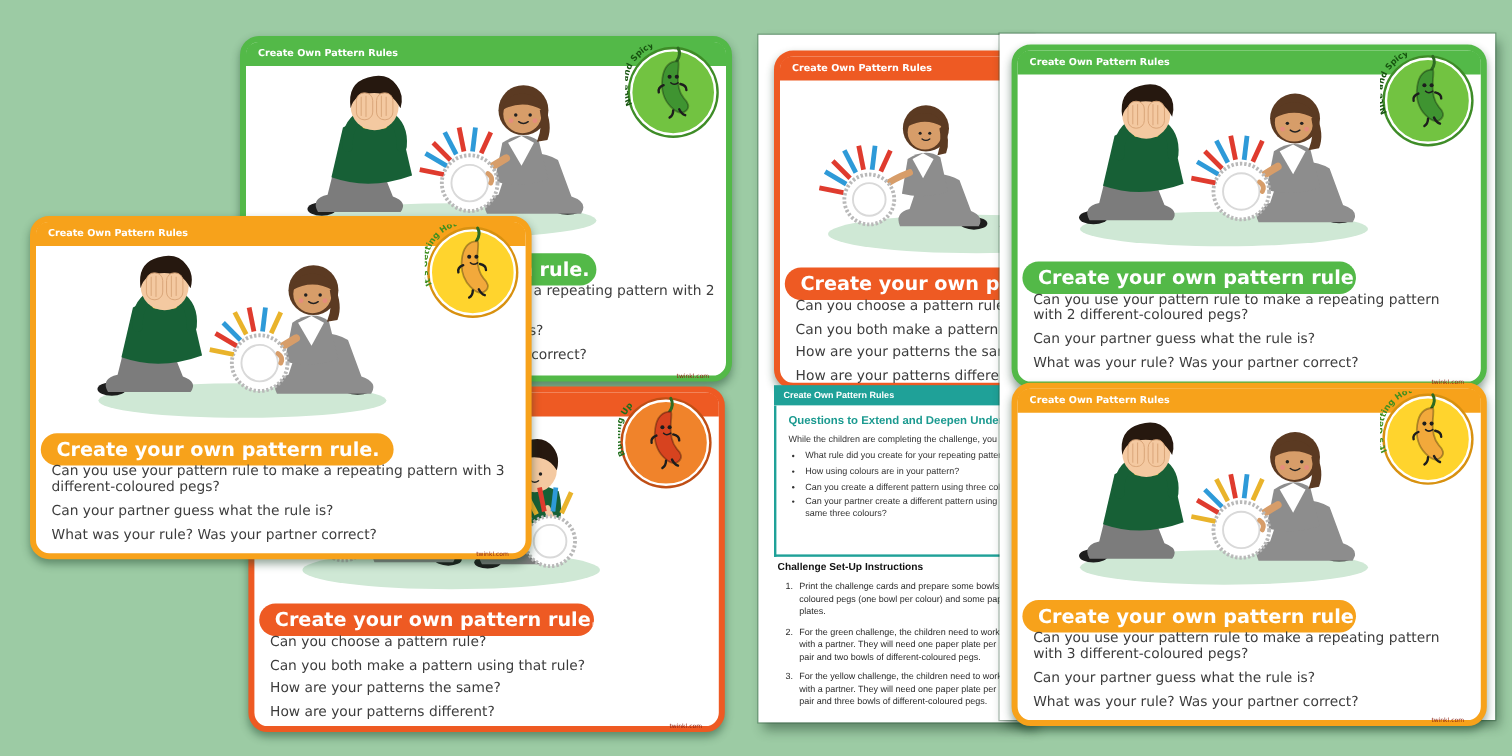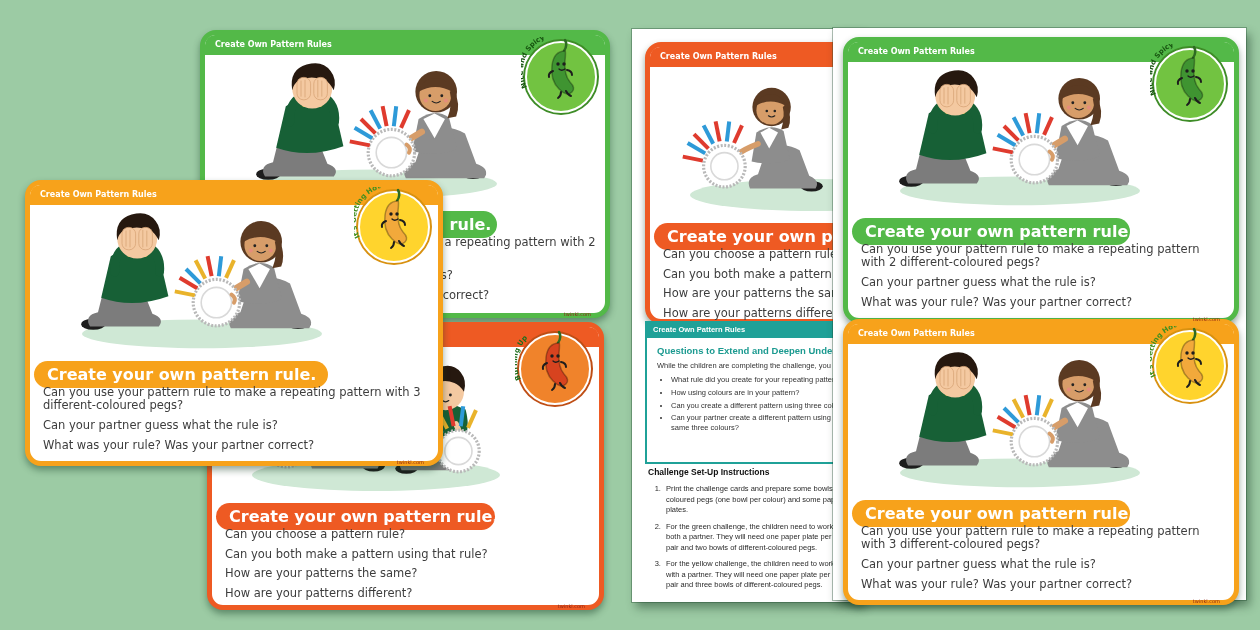--- a/index.html
+++ b/index.html
@@ -272,21 +272,21 @@
         <li>How using colours are in your pattern?</li>
         <li>Can you create a different pattern using three colours?</li>
         <li>Can your partner create a different pattern using the same three colours?</li>
       </ul>
     </div>
 
     <div class="setup plain">
       <p class="setup-title">Challenge Set-Up Instructions</p>
       <ol>
         <li>Print the challenge cards and prepare some bowls of coloured pegs (one bowl per colour) and some paper plates.</li>
-        <li>For the green challenge, the children need to work both a partner. They will need one paper plate per pair and two bowls of different-coloured pegs.</li>
+        <li>For the green challenge, the children need to work with a partner. They will need one paper plate per pair and two bowls of different-coloured pegs.</li>
         <li>For the yellow challenge, the children need to work with a partner. They will need one paper plate per pair and three bowls of different-coloured pegs.</li>
       </ol>
     </div>
   </div>
 
   <div id="page-right" class="page">
     <div class="card green" style="left:10px;top:9px;width:386px;height:276px;">
       <div class="chead">
         <span>Create Own Pattern Rules</span></div>
       <svg class="scene" viewBox="0 0 400 190" preserveAspectRatio="xMidYMax meet">

